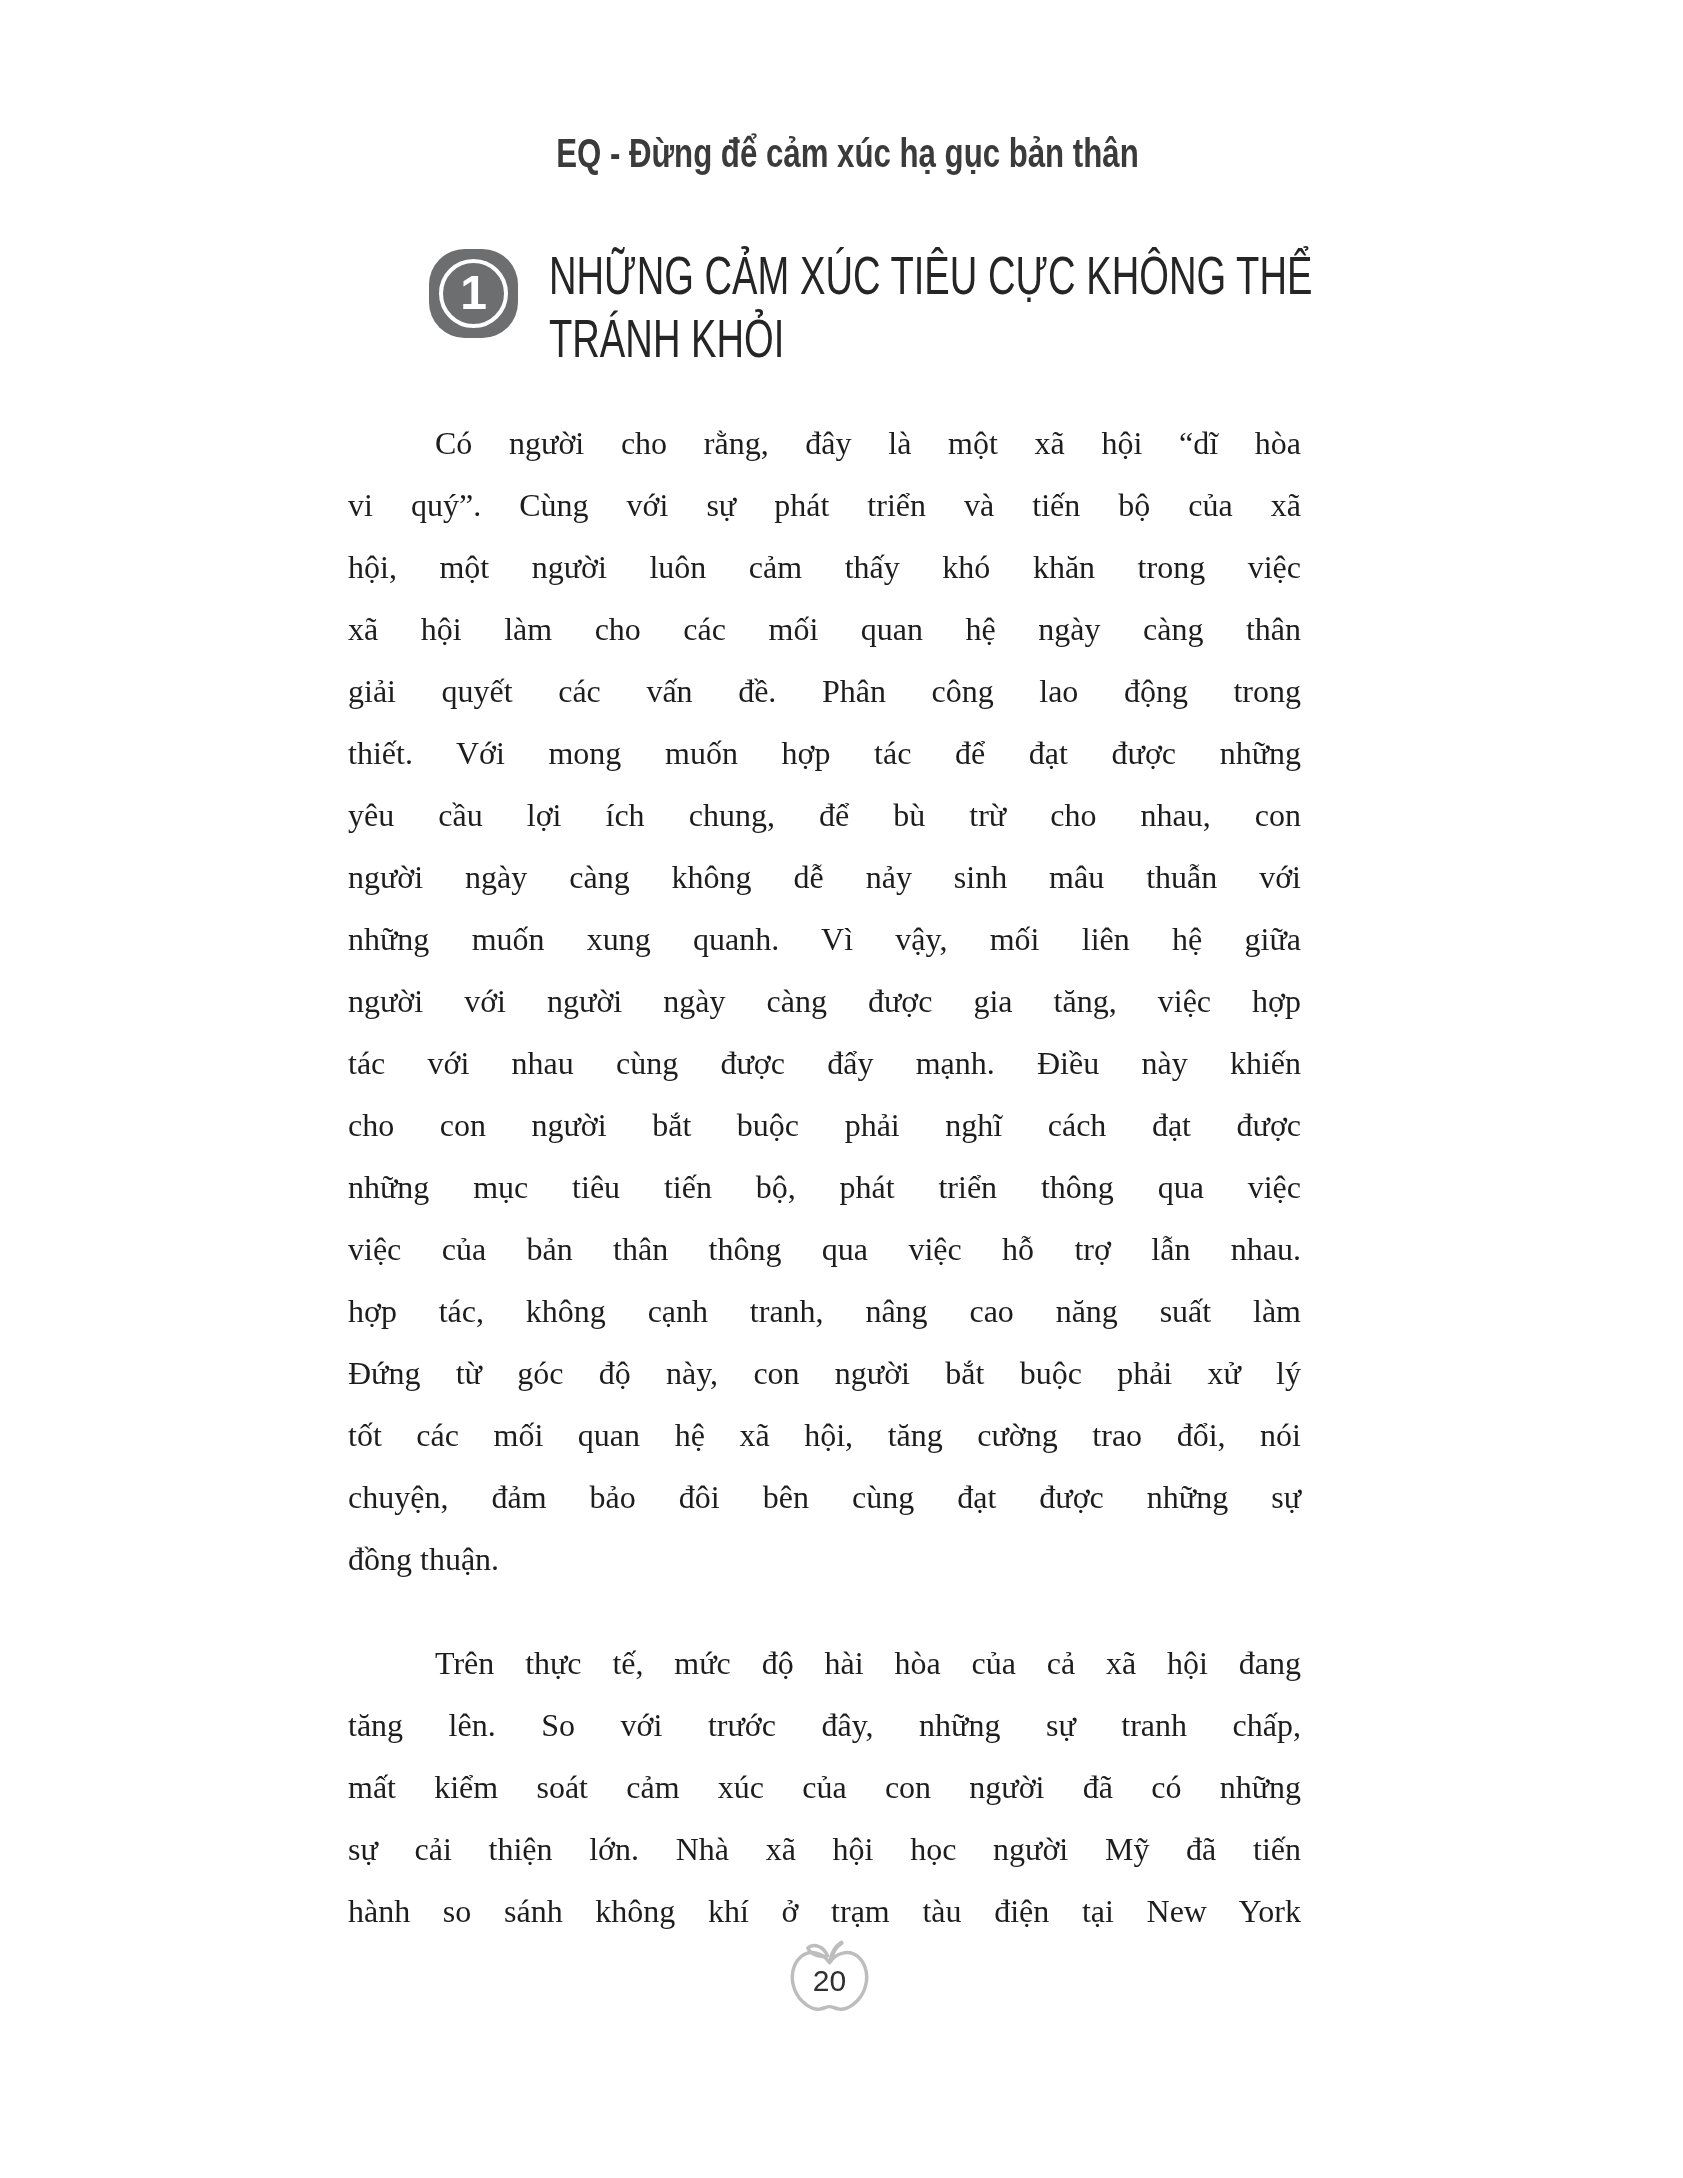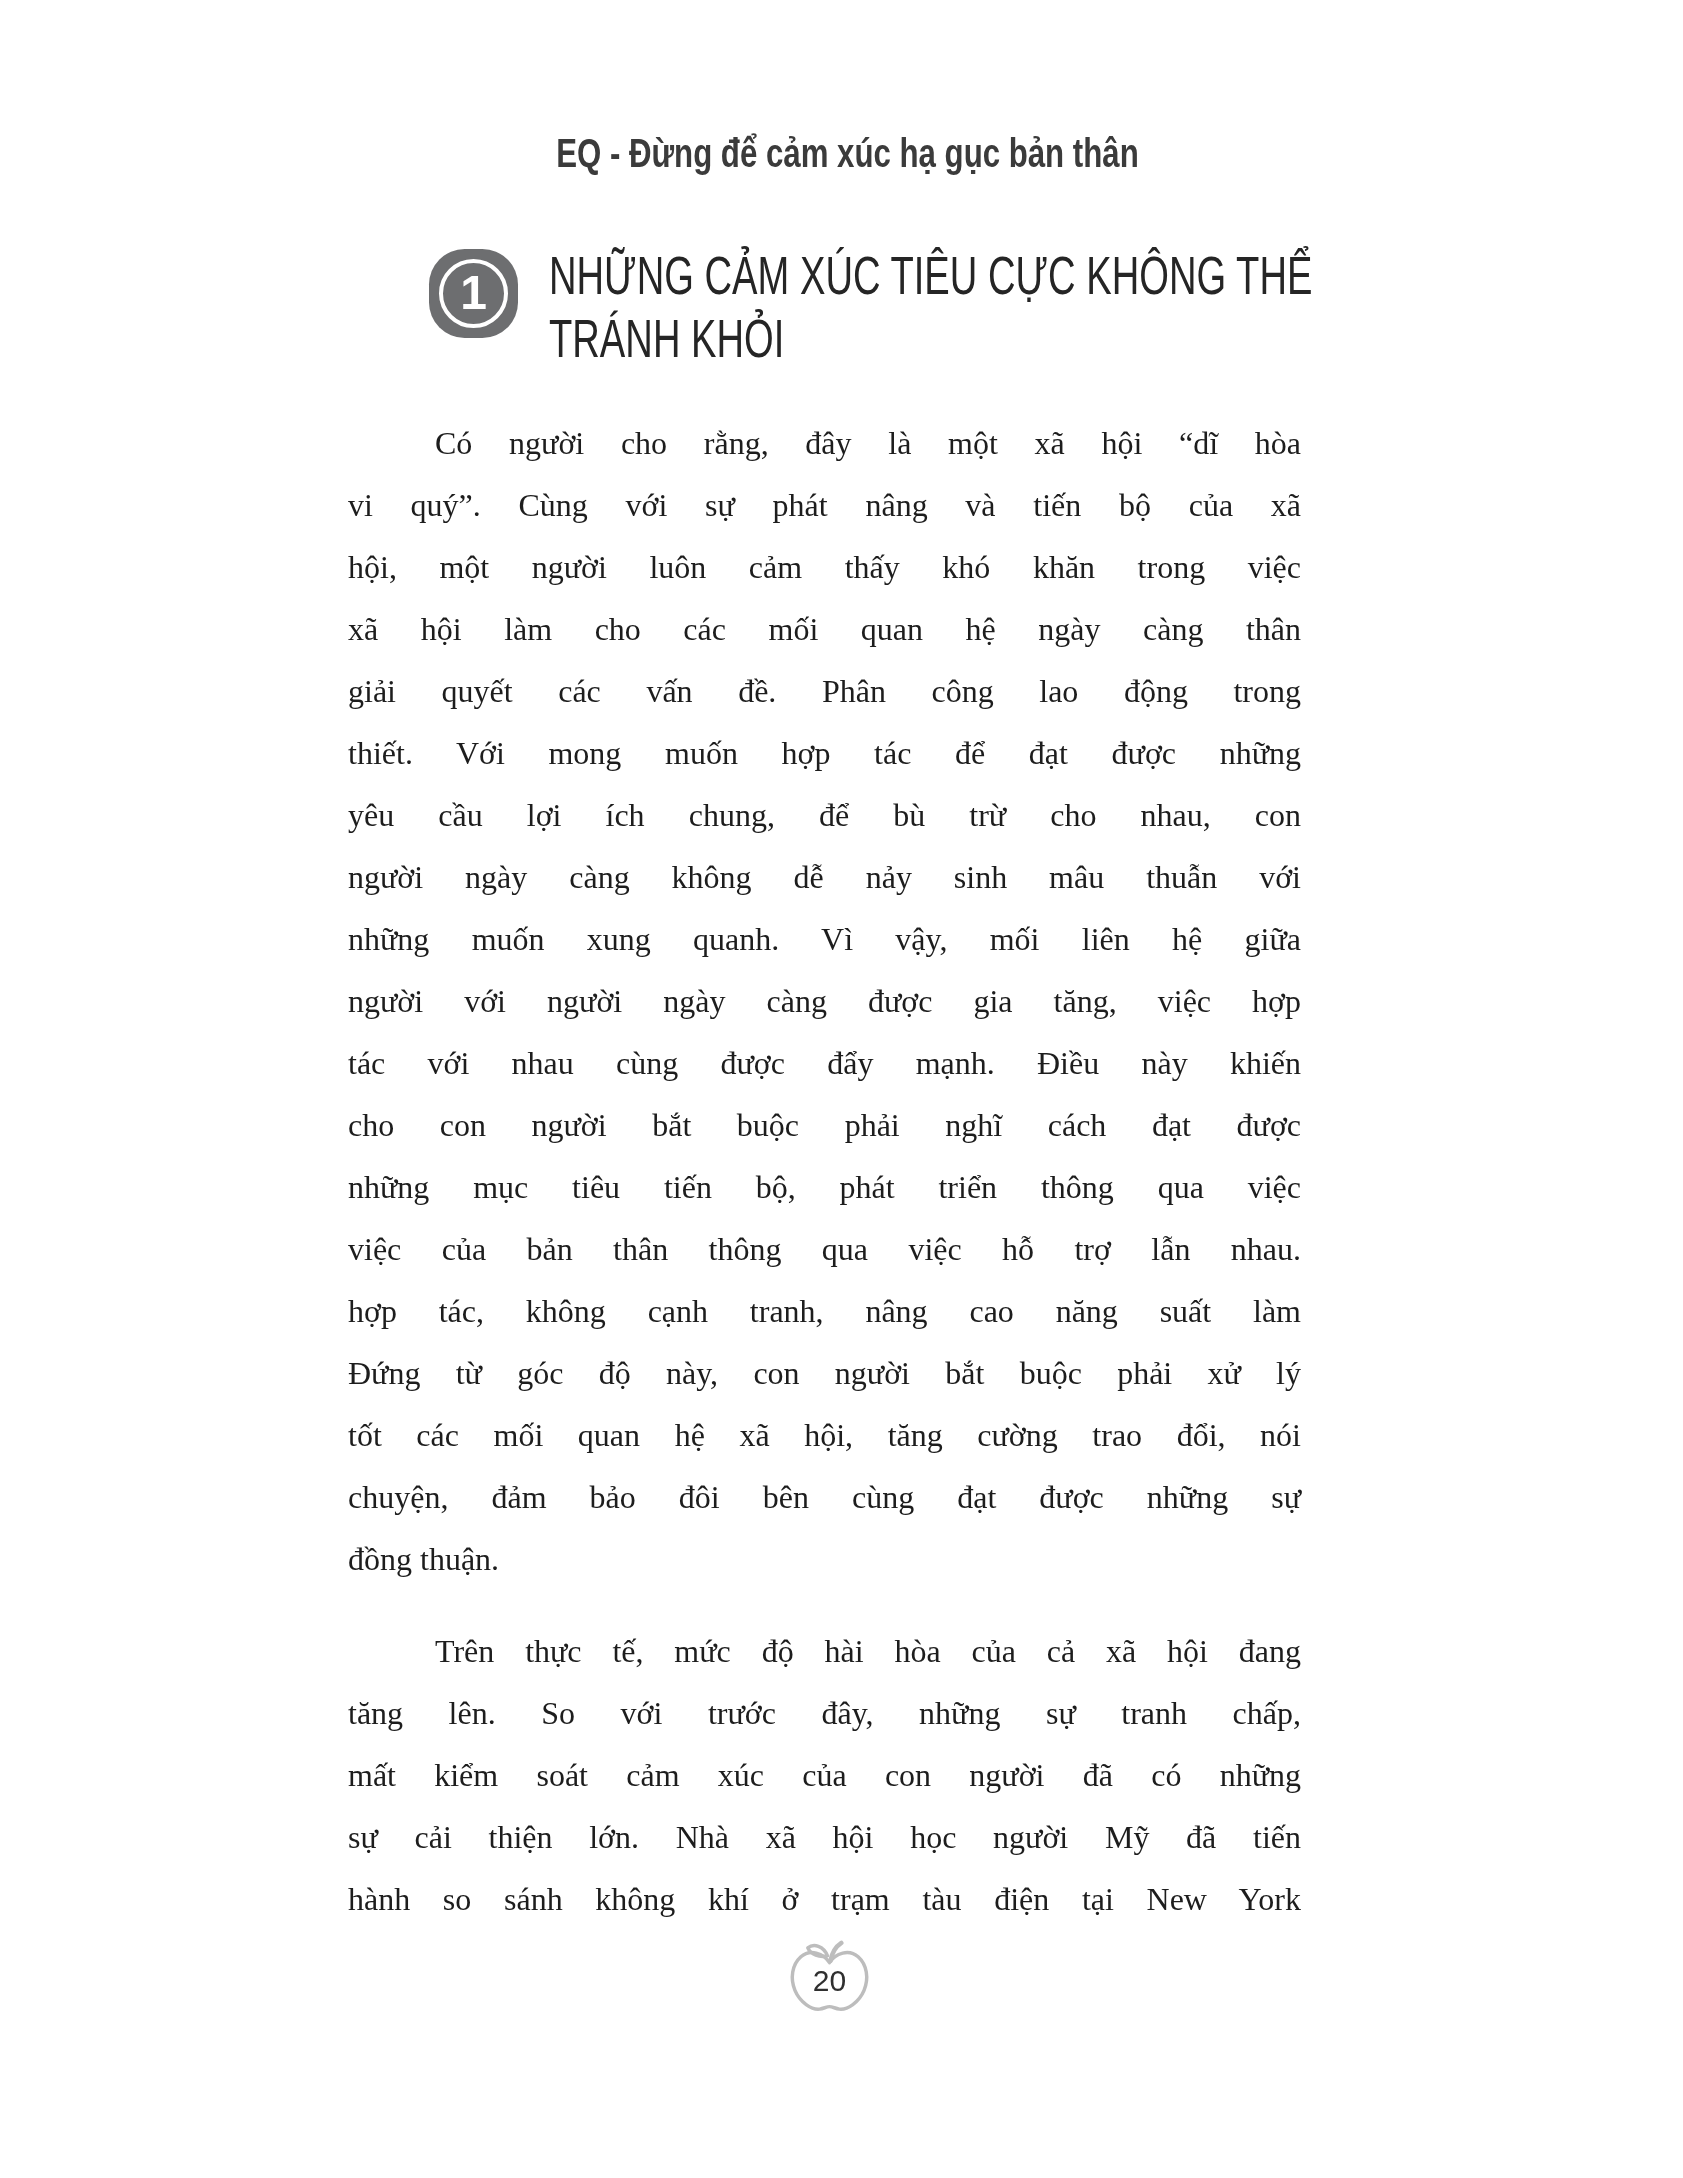--- a/index.html
+++ b/index.html
@@ -80,21 +80,21 @@
   .body-text {
     position: absolute;
     left: 348px;
     top: 412px;
     width: 953px;
     font-family: "Liberation Serif", serif;
     font-size: 32px;
     line-height: 62px;
     color: var(--body-text, #1d1d1d);
   }
-  .paragraph + .paragraph { margin-top: 30px; }
+  .paragraph + .paragraph { margin-top: 42px; }
   .line {
     text-align: justify;
     text-align-last: justify;
     white-space: normal;
   }
   .line.indent { text-indent: 87px; }
   .line.no-stretch { text-align-last: left; }
 
   
   .page-footer {
@@ -133,21 +133,21 @@
   </div>
 
   <div class="chapter-title">
     <div>NHỮNG CẢM XÚC TIÊU CỰC KHÔNG THỂ</div>
     <div>TRÁNH KHỎI</div>
   </div>
 
   <div class="body-text">
       <div class="paragraph">
         <div class="line indent">Có người cho rằng, đây là một xã hội “dĩ hòa</div>
-        <div class="line">vi quý”. Cùng với sự phát nâng và tiến bộ của xã</div>
+        <div class="line">vi quý”. Cùng với sự phát triển và tiến bộ của xã</div>
         <div class="line">hội, một người luôn cảm thấy khó khăn trong việc</div>
         <div class="line">xã hội làm cho các mối quan hệ ngày càng thân</div>
         <div class="line">giải quyết các vấn đề. Phân công lao động trong</div>
         <div class="line">thiết. Với mong muốn hợp tác để đạt được những</div>
         <div class="line">yêu cầu lợi ích chung, để bù trừ cho nhau, con</div>
         <div class="line">người ngày càng không dễ nảy sinh mâu thuẫn với</div>
         <div class="line">những muốn xung quanh. Vì vậy, mối liên hệ giữa</div>
         <div class="line">người với người ngày càng được gia tăng, việc hợp</div>
         <div class="line">tác với nhau cùng được đẩy mạnh. Điều này khiến</div>
         <div class="line">cho con người bắt buộc phải nghĩ cách đạt được</div>

